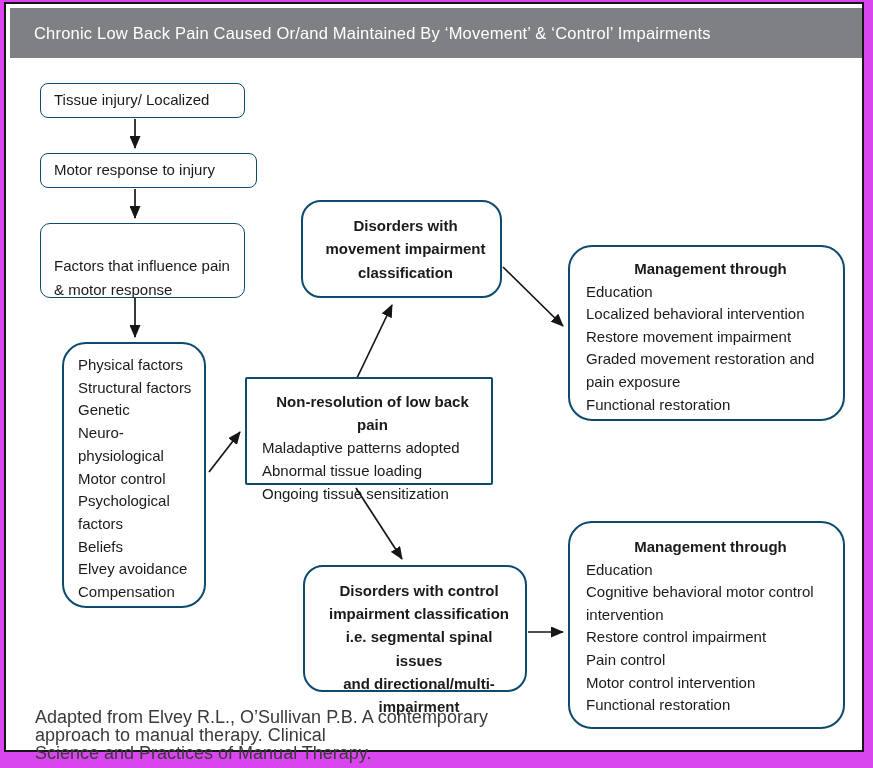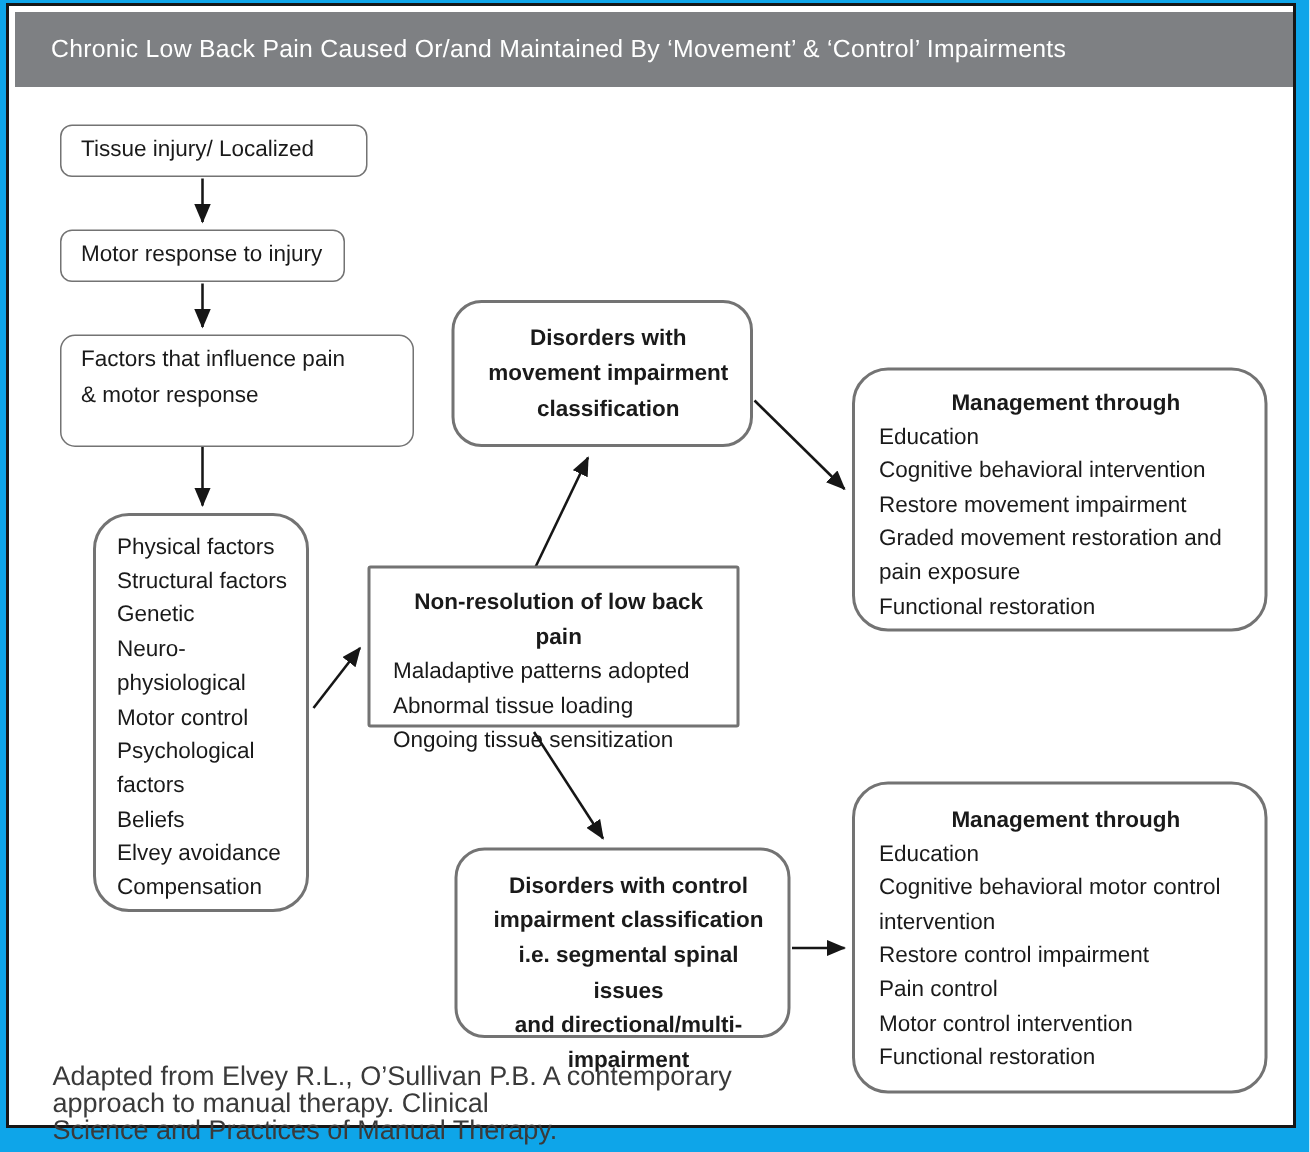--- a/index.html
+++ b/index.html
@@ -1,20 +1,20 @@
 <!DOCTYPE html>
 <html><head>
 <meta charset="utf-8">
 <style>
   html, body { margin: 0; padding: 0; background: #ffffff; }
   .canvas {
     position: relative;
     width: 873px;
     height: 768px;
-    background: #0ea5e9;
+    background: #d946ef;
     font-family: "Liberation Sans", sans-serif;
     color: #1c1c1c;
     overflow: hidden;
   }
   .frame {
     position: absolute;
     left: 4px; top: 2px;
     width: 860px; height: 750px;
     border: 2px solid #161616;
     box-sizing: border-box;
@@ -30,21 +30,21 @@
     align-items: center;
     box-sizing: border-box;
     padding-left: 24px;
     font-size: 16.5px;
     letter-spacing: 0.2px;
   }
   .node {
     position: absolute;
     box-sizing: border-box;
     background: #ffffff;
-    border: 2px solid #737373;
+    border: 2px solid #0c4a6e;
     font-size: 15px;
     line-height: 22.7px;
     color: #1a1a1a;
   }
   .sq { border-width: 1.5px; border-radius: 8px; }
   .rd { border-radius: 20px; }
   .node .bold, .node.allbold { font-weight: bold; text-align: center; }
   .vcenter { display: flex; align-items: center; padding-left: 13px; }
   .arrows { position: absolute; left: 0; top: 0; pointer-events: none; }
   .footer {
@@ -80,25 +80,25 @@
     <line x1="357" y1="378" x2="392" y2="305" stroke="#161616" stroke-width="1.7" marker-end="url(#ah)"></line>
     <line x1="503" y1="267" x2="563" y2="326" stroke="#161616" stroke-width="1.7" marker-end="url(#ah)"></line>
     <line x1="356" y1="488" x2="402" y2="559" stroke="#161616" stroke-width="1.7" marker-end="url(#ah)"></line>
     <line x1="528" y1="632" x2="563" y2="632" stroke="#161616" stroke-width="1.7" marker-end="url(#ah)"></line>
   </svg>
 
   <div class="node sq vcenter" style="left:40px; top:83px; width:205px; height:35px;">
     <span>Tissue injury/ Localized</span>
   </div>
 
-  <div class="node sq vcenter" style="left:40px; top:153px; width:190px; height:35px;">
+  <div class="node sq vcenter" style="left:40px; top:153px; width:217px; height:35px;">
     <span>Motor response to injury</span>
   </div>
 
-  <div class="node sq" style="left:40px; top:223px; width:236px; height:75px; padding:4px 10px 0 13px; line-height:23.5px; border-radius:10px;">
+  <div class="node sq" style="left:40px; top:223px; width:205px; height:75px; padding:30px 10px 0 13px; line-height:23.5px; border-radius:10px;">
     <div>
         <div>Factors that influence pain</div>
         <div>&amp; motor response</div>
       </div>
   </div>
 
   <div class="node rd" style="left:62px; top:342px; width:144px; height:266px; padding:10px 4px 0 14px; border-radius:24px;">
     <div>
         <div>Physical factors</div>
         <div>Structural factors</div>
@@ -138,21 +138,21 @@
         <div>i.e. segmental spinal issues</div>
         <div>and directional/multi-</div>
         <div>impairment</div>
       </div>
   </div>
 
   <div class="node rd" style="left:568px; top:245px; width:277px; height:176px; padding:11px 8px 0 16px; line-height:22.6px; border-radius:24px;">
     <div class="bold">Management through</div>
     <div>
         <div>Education</div>
-        <div>Cognitive behavioral intervention</div>
+        <div>Localized behavioral intervention</div>
         <div>Restore movement impairment</div>
         <div>Graded movement restoration and</div>
         <div>pain exposure</div>
         <div>Functional restoration</div>
       </div>
   </div>
 
   <div class="node rd" style="left:568px; top:521px; width:277px; height:208px; padding:13px 8px 0 16px; line-height:22.6px; border-radius:24px;">
     <div class="bold">Management through</div>
     <div>

